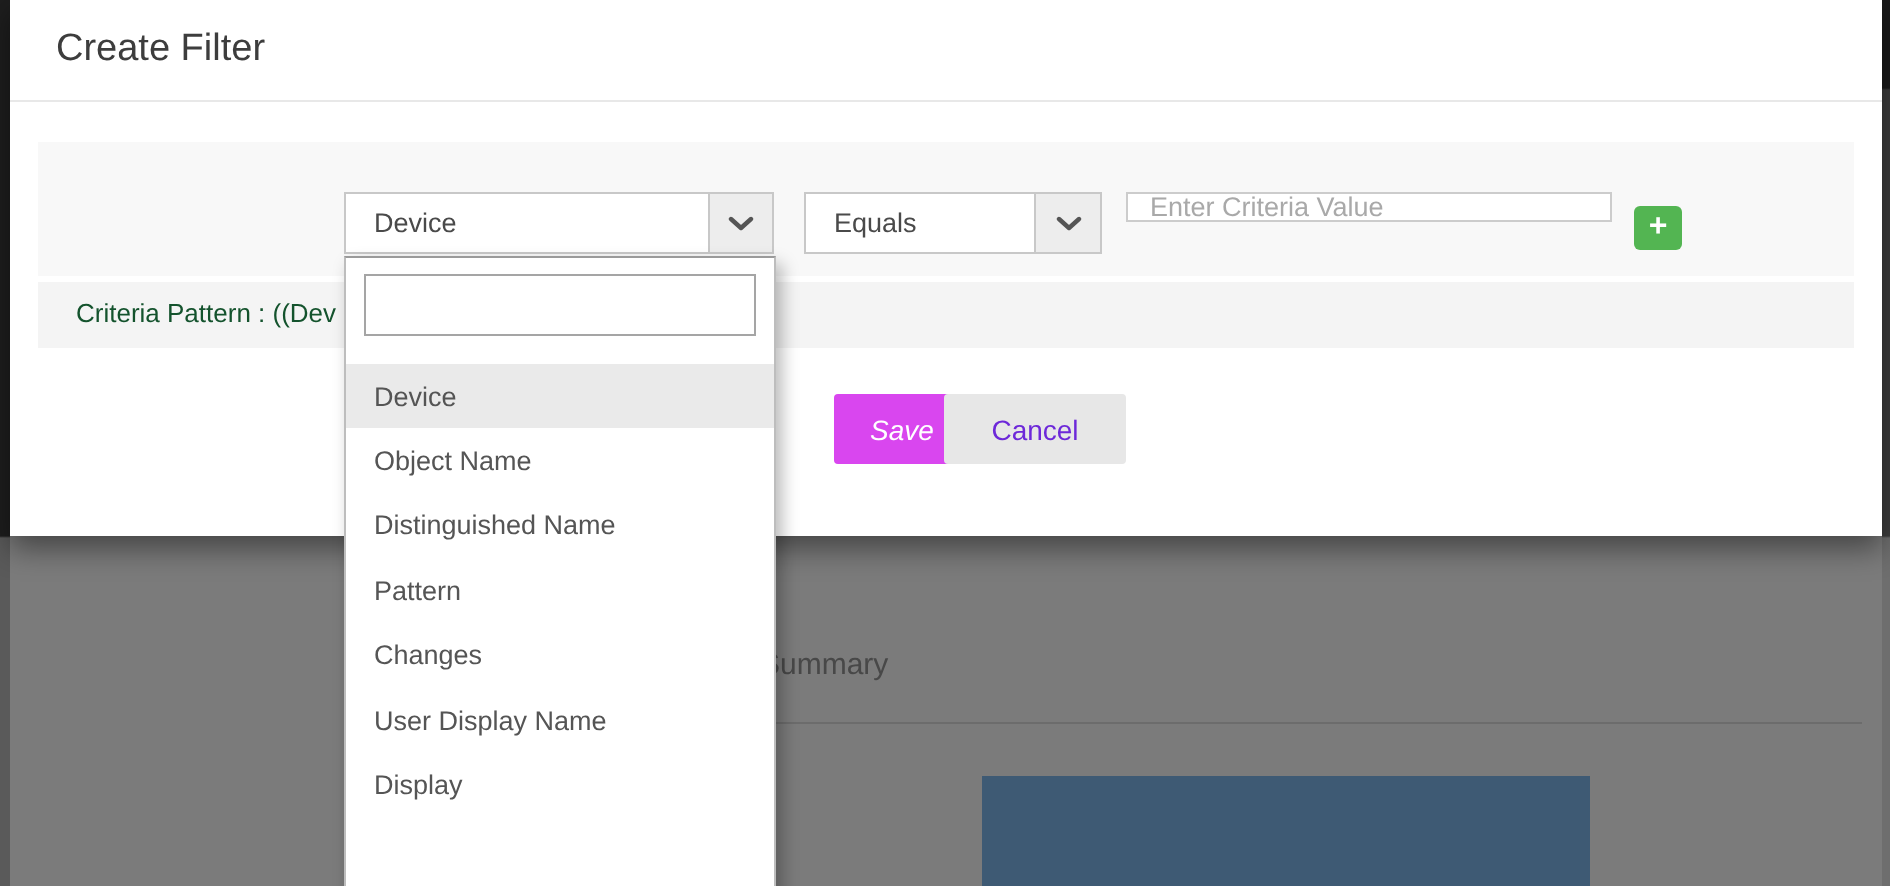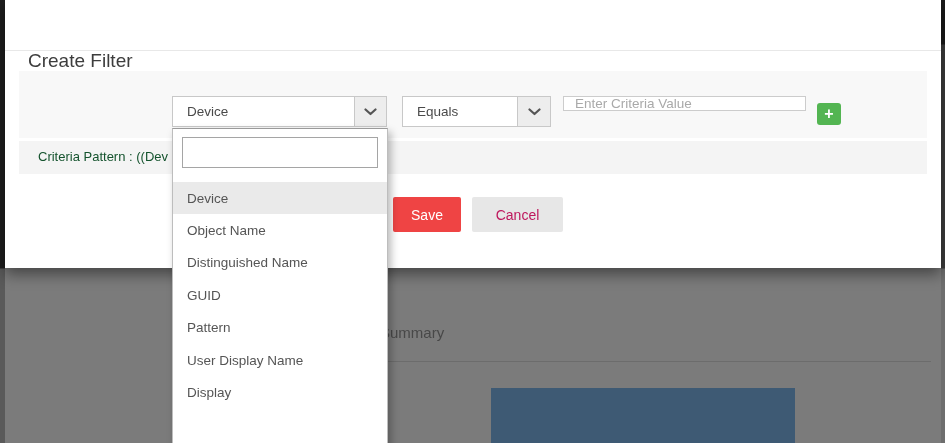--- a/index.html
+++ b/index.html
@@ -13,21 +13,21 @@
     background:linear-gradient(#1e1e1e 0px, #1e1e1e 268px, #5a5a5a 269px, #5a5a5a 443px); }
   .edge-strip-right { position:absolute; left:941px; top:0; width:4px; height:443px;
     background:linear-gradient(#1a1a1a 0px, #1a1a1a 44px, #3d3d3d 45px, #3d3d3d 268px, #6e6e6e 269px, #6e6e6e 443px); }
   .bg-summary-title { position:absolute; left:380px; top:324px; font-size:15px; color:#484848; }
   .bg-summary-divider { position:absolute; left:380px; top:361px; width:551px; height:1px; background:#6c6c6c; }
   .bg-bar { position:absolute; left:491px; top:388px; width:304px; height:55px; background:#3e5a74; }
 
   
   .modal { position:absolute; left:5px; top:0; width:936px; height:268px; background:#ffffff;
            box-shadow:0 6px 14px rgba(0,0,0,0.45); }
-  .modal-title { position:absolute; left:23px; top:14px; font-size:19px; color:#3d3d3d;margin-top:36px; }
+  .modal-title { position:absolute; left:23px; top:14px; font-size:19px; color:#3d3d3d; }
   .modal-header-divider { position:absolute; left:0; top:50px; width:936px; height:1px; background:#e8e8e8; }
 
   .criteria-row { position:absolute; left:14px; top:71px; width:908px; height:67px; background:#f8f8f8; }
   .criteria-pattern-row { position:absolute; left:14px; top:141px; width:908px; height:33px; background:#f4f4f4; }
   .criteria-pattern-text { position:absolute; left:19px; top:8px; font-size:13px; color:#14532d; }
 
   .select-box { position:absolute; top:96px; height:31px; background:#fff; border:1px solid #c8c8c8;
                 display:flex; align-items:center; cursor:pointer; }
   .select-box .value { flex:1; padding-left:14px; font-size:13.5px; color:#4a4a4a; }
   .select-box .chev { width:32px; height:100%; background:#ededed; border-left:1px solid #c8c8c8;
@@ -40,22 +40,22 @@
                     border:1px solid #cccccc; padding:0 11px; font-size:13.5px; color:#4a4a4a;
                     font-family:"Liberation Sans", sans-serif; outline:none; }
   .criteria-input::placeholder { color:#a9a9a9; opacity:1; }
 
   .add-btn { position:absolute; left:812px; top:103px; width:24px; height:22px; border:none;
              border-radius:3px; background:#53b552; color:#ffffff; font-size:16px; font-weight:bold;
              line-height:20px; text-align:center; cursor:pointer; font-family:"Liberation Sans", sans-serif; }
 
   .btn { position:absolute; top:197px; height:35px; border:none; font-size:14px; cursor:pointer;
          font-family:"Liberation Sans", sans-serif; border-radius:2px; }
-  .btn-save { left:388px; width:68px; background:#ef4444; color:#ffffff; }
-  .btn-cancel { left:467px; width:91px; background:#e7e7e7; color:#be185d; }
+  .btn-save { left:412px; width:68px; background:#d946ef; color:#ffffff;font-style:italic; }
+  .btn-cancel { left:467px; width:91px; background:#e7e7e7; color:#6d28d9; }
 
   
   .dropdown-panel { position:absolute; left:172px; top:128px; width:216px; height:330px;
                     background:#ffffff; border:1px solid #bdbdbd; border-top-color:#9a9a9a;
                     box-shadow:3px 4px 8px rgba(0,0,0,0.28); }
   .dropdown-search { display:block; margin:8px auto 0 auto; width:196px; height:31px;
                      border:1px solid #a5a5a5; padding:0 8px; font-size:13.5px; outline:none;
                      font-family:"Liberation Sans", sans-serif; }
   .dropdown-list { margin-top:14px; }
   .dropdown-item { height:32.4px; display:flex; align-items:center; padding-left:14px;
@@ -112,18 +112,18 @@
   <button class="btn btn-save">Save</button>
   <button class="btn btn-cancel">Cancel</button>
 </div>
 
 <div class="dropdown-panel">
   <input class="dropdown-search" type="text" placeholder="" style="">
   <div class="dropdown-list">
     <div class="dropdown-item selected">Device</div>
     <div class="dropdown-item">Object Name</div>
     <div class="dropdown-item">Distinguished Name</div>
-    <div class="dropdown-item">GUID</div>
     <div class="dropdown-item">Pattern</div>
+    <div class="dropdown-item">Changes</div>
     <div class="dropdown-item">User Display Name</div>
     <div class="dropdown-item">Display</div>
   </div>
 </div>
 
 </body></html>

